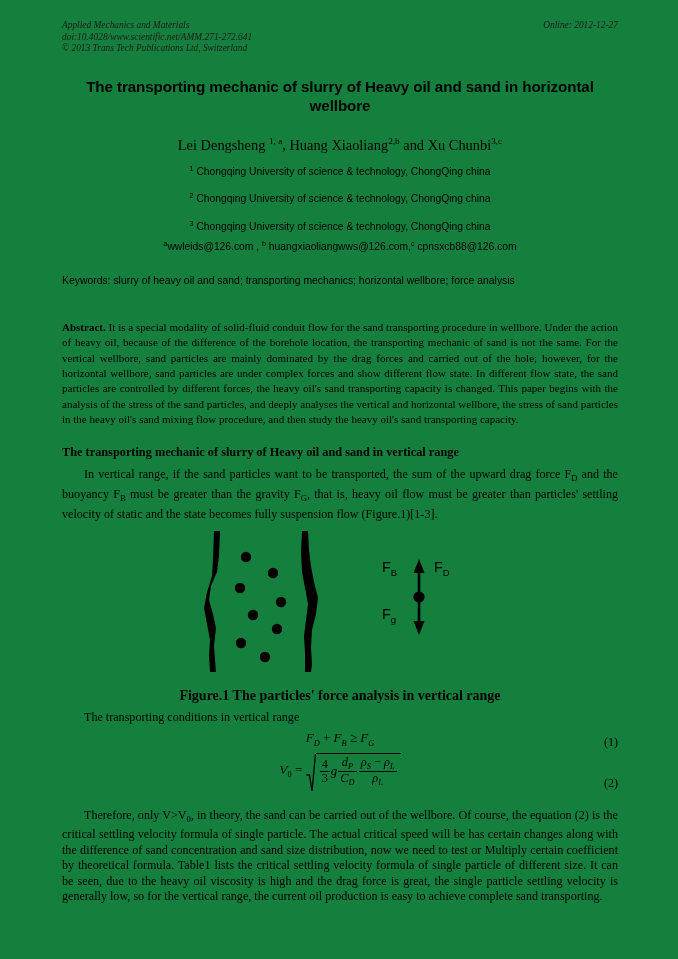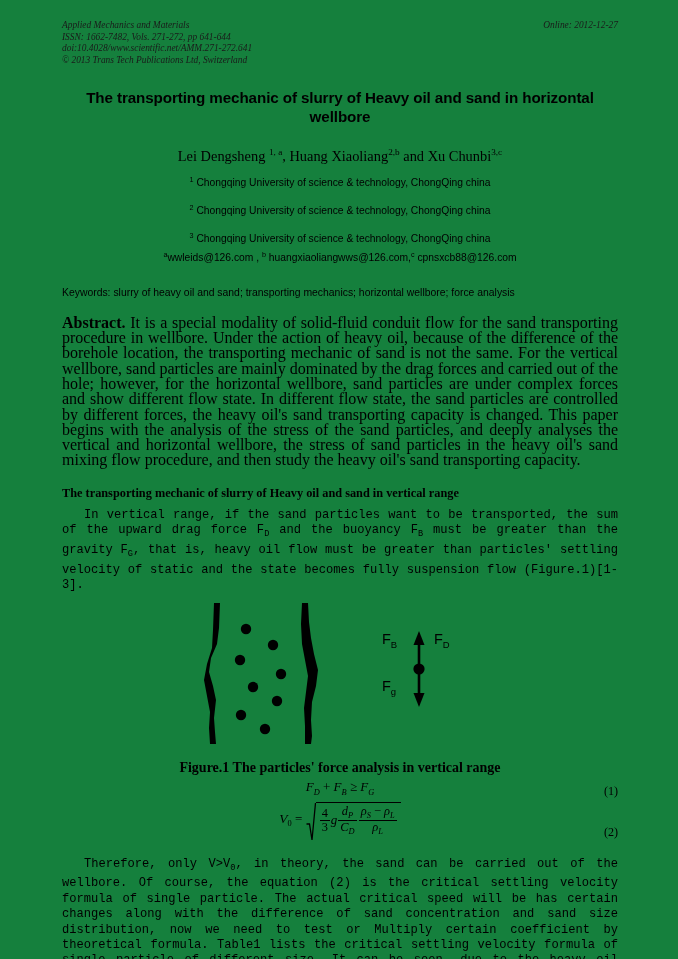--- a/index.html
+++ b/index.html
@@ -90,39 +90,39 @@
   .keywords {
     margin-top: 20px;
     font-family: "Liberation Sans", sans-serif;
     font-size: 10.4px;
     line-height: 14px;
   }
   .keywords b { font-weight: normal; }
 
   
   .abstract {
-    margin-top: 15px;
-    font-family: "Liberation Serif", serif;
-    font-size: 16px;
+    margin-top: 32px;
+    font-family: "Liberation Serif", serif;
+    font-size: 11px;
     line-height: 15.3px;
     text-align: justify;
   }
   .abstract b { font-weight: bold; }
 
   
   .section-head {
     margin-top: 17px;
     font-family: "Liberation Serif", serif;
     font-weight: bold;
     font-size: 12.3px;
     line-height: 16px;
   }
   .body-par {
     margin-top: 7px;
-    font-family: Liberation Mono, monospace;
+    font-family: Liberation Serif, serif;
     font-size: 12.1px;
     line-height: 15.4px;
     text-align: justify;
     text-indent: 22px;
   }
   .body-par.noindent { text-indent: 0; }
   .body-par sub { font-size: 8.6px; vertical-align: sub; }
 
   
   .figure-wrap {
@@ -202,21 +202,20 @@
 </style>
 </head>
 <body>
 
 <div class="page">
   <div class="content">
 
     <div class="jhead">
       <div class="jhead-left">
         <div>Applied Mechanics and Materials</div>
-        <div>ISSN: 1662-7482, Vols. 271-272, pp 641-644</div>
         <div>doi:10.4028/www.scientific.net/AMM.271-272.641</div>
         <div>© 2013 Trans Tech Publications Ltd, Switzerland</div>
       </div>
       <div class="jhead-right">Online: 2012-12-27</div>
     </div>
 
     <div class="title">The transporting mechanic of slurry of Heavy oil and sand in horizontal wellbore</div>
 
     <div class="authors">
       <span>Lei Dengsheng</span><span>&nbsp;</span><sup>1, a</sup><span>, </span><span>Huang Xiaoliang</span><sup>2,b</sup><span> and </span><span>Xu Chunbi</span><sup>3,c</sup>
@@ -315,20 +314,21 @@
 
       <div style="position:absolute; left:320px; top:31px; font-family:'Liberation Sans',sans-serif; font-size:14.5px;"><span>F</span><sub style="font-size:9.5px;">B</sub></div>
 
       <div style="position:absolute; left:372px; top:31px; font-family:'Liberation Sans',sans-serif; font-size:14.5px;text-align:right;"><span>F</span><sub style="font-size:9.5px;">D</sub></div>
 
       <div style="position:absolute; left:320px; top:78px; font-family:'Liberation Sans',sans-serif; font-size:14.5px;"><span>F</span><sub style="font-size:9.5px;">g</sub></div>
     </div>
 
     <div class="fig-caption">Figure.1 The particles' force analysis in vertical range</div>
 
+    <div class="body-par">The transporting conditions in vertical range</div>
 
     <div class="eq-row">
       <div class="eq-body">
         <span class="mi">F</span><sub class="ms">D</sub><span class="mn"> + </span><span class="mi">F</span><sub class="ms">B</sub><span class="mn"> ≥ </span><span class="mi">F</span><sub class="ms">G</sub>
       </div>
       <div class="eq-num">(1)</div>
     </div>
 
 
     <div class="eq-row eq2">

